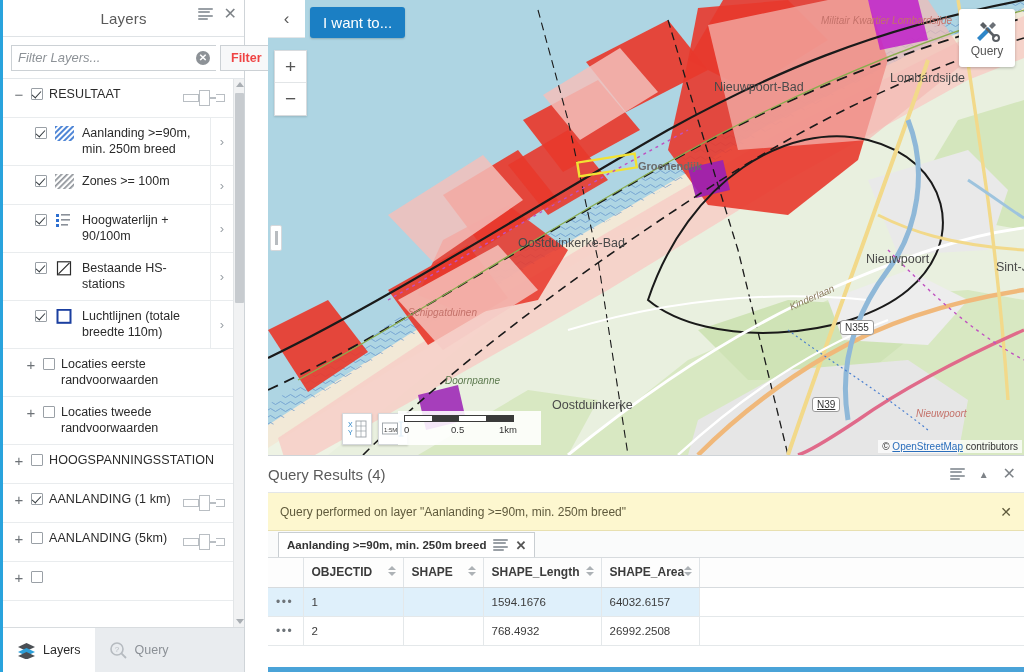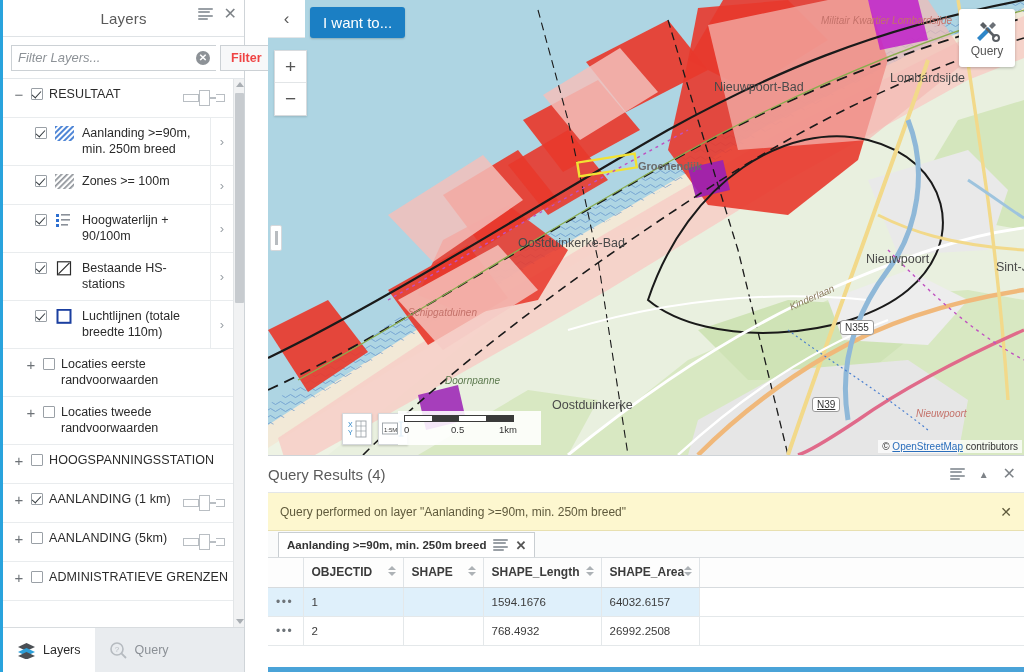--- a/index.html
+++ b/index.html
@@ -328,21 +328,20 @@
             <div class="trk"></div>
               <div class="b1"></div>
               <div class="b2"></div>
               <div class="kn"></div>
           </div>
         </div>
 
         <div class="lrow grp">
           <div class="twisty">+</div>
           <div class="cbx"></div>
-          <div class="lbl caps">ADMINISTRATIEVE GRENZEN</div>
         </div>
       </div>
 
       <div class="sb-track">
         <div class="sb-arr sb-up"></div>
         <div class="sb-thumb" style="top:14px;height:210px;"></div>
         <div class="sb-arr sb-dn"></div>
       </div>
     </div>
 

